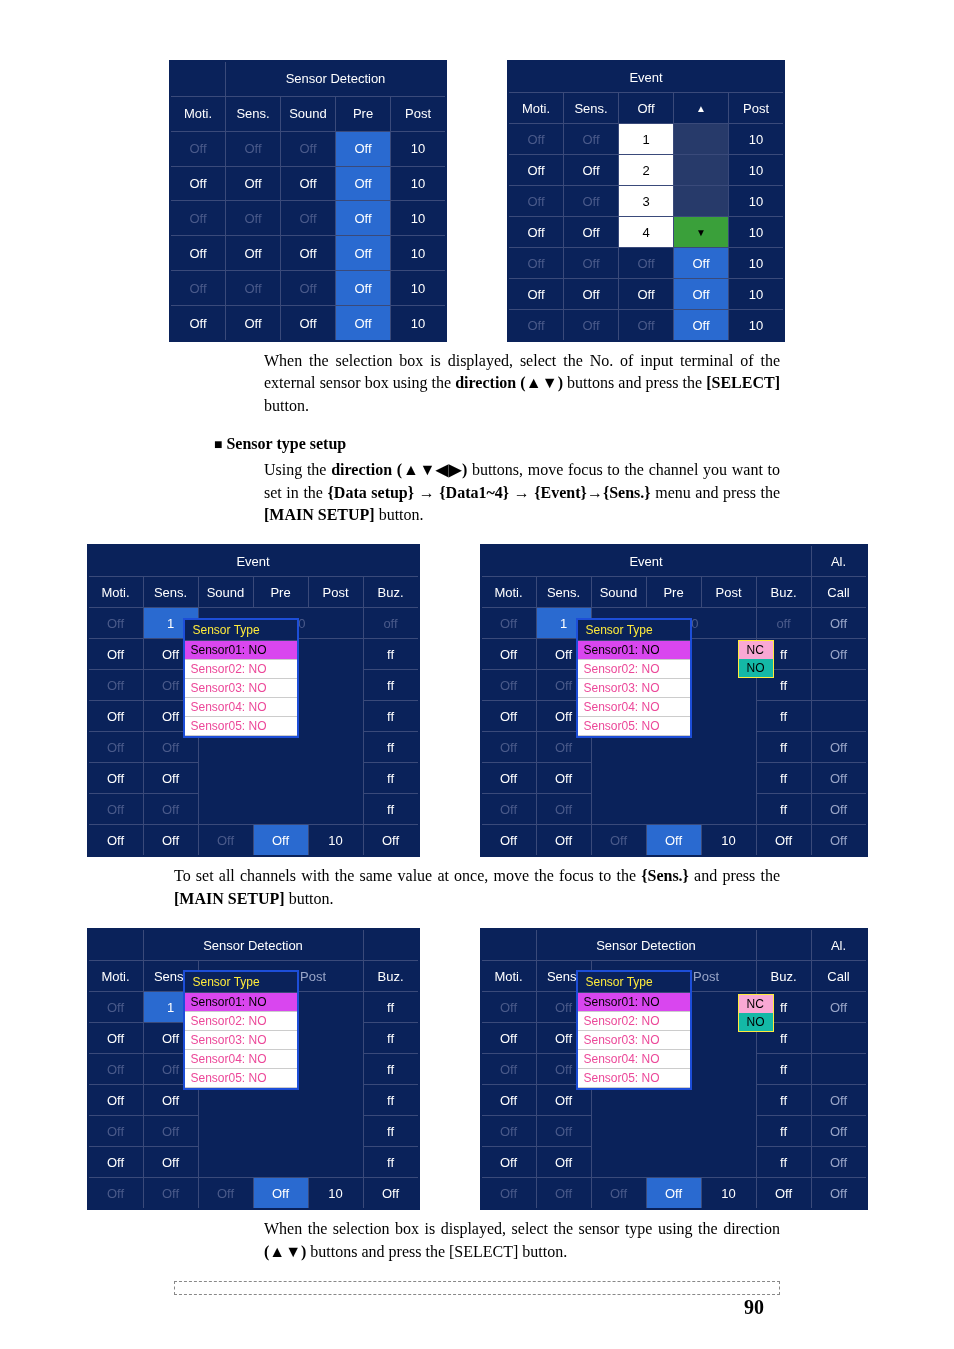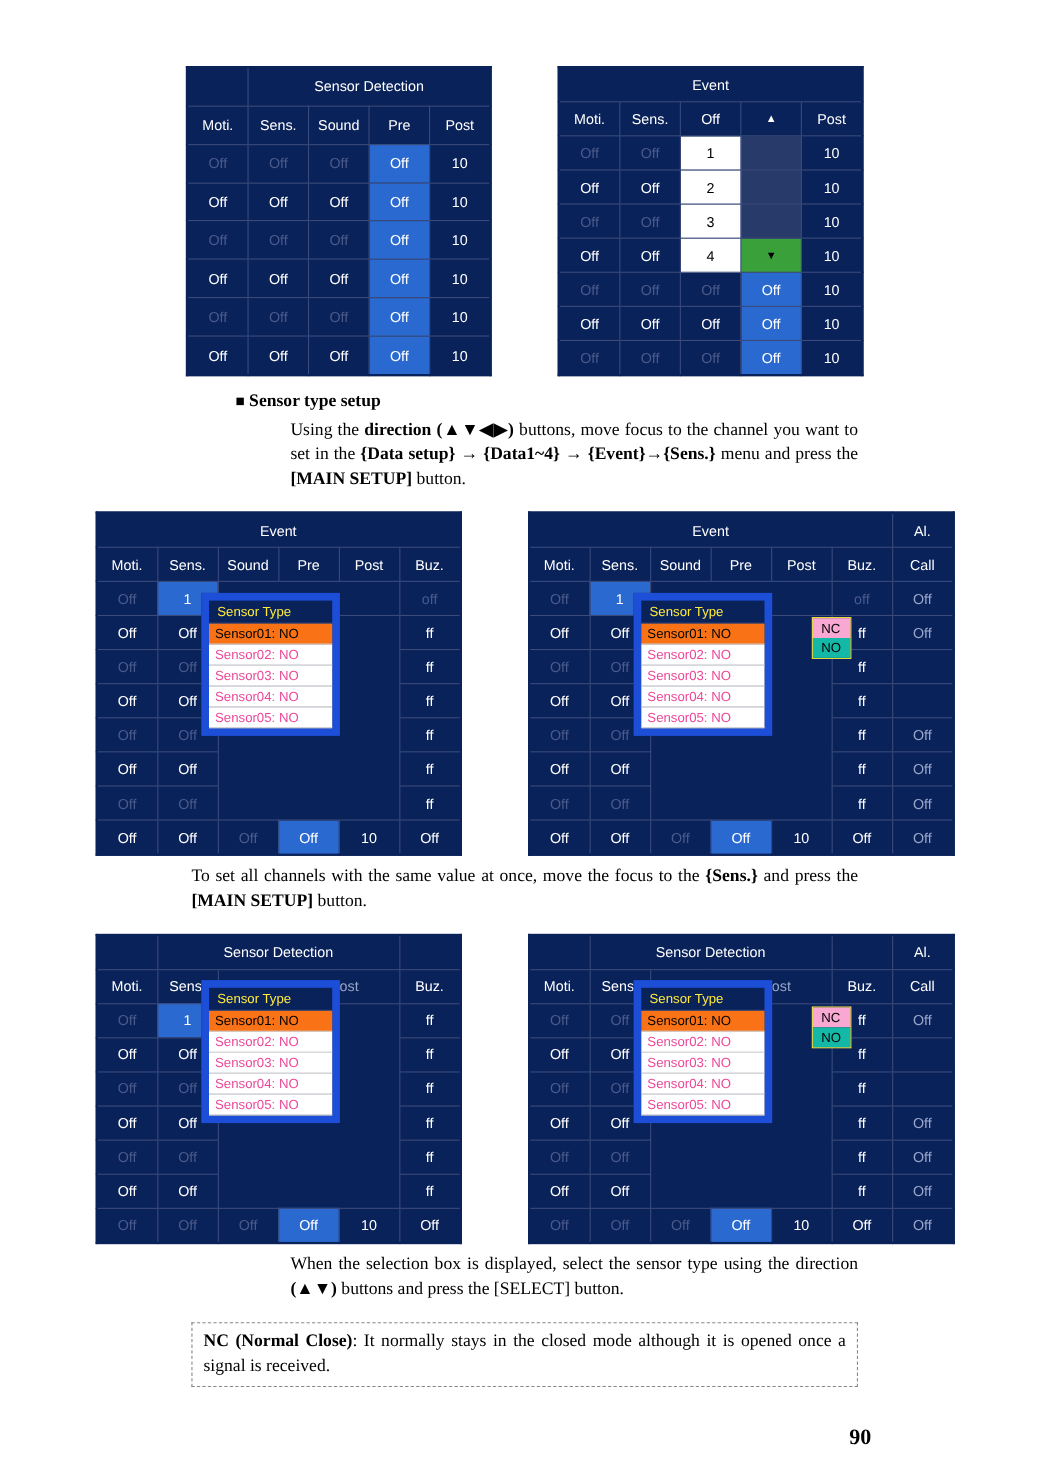--- a/index.html
+++ b/index.html
@@ -12,30 +12,30 @@
   .sel{background:#2a6ad0;color:#fff}
   .dim{color:#4a5a8a}
   .wh{background:#fff;color:#000}
   .arrow{background:#3aa03a;color:#000;font-size:10px;padding:0 2px}
   p.body{font-size:16px;line-height:1.4;margin:6px 0 18px 0;text-align:justify}
   p.indent{padding-left:90px}
   .bold{font-weight:bold}
   .section-head{font-weight:bold;font-size:16px;margin:14px 0 4px 40px}
   .sq{font-size:14px;margin-right:4px}
   .popup-wrap{position:relative}
-  .popup{position:absolute;background:#0a225a;border:7px solid #1d4ed8;color:#ffeb3b;font-family:Arial,sans-serif;font-size:12px;z-index:2}
+  .popup{position:absolute;background:#0a225a;border:2px solid #1d4ed8;color:#ffeb3b;font-family:Arial,sans-serif;font-size:12px;z-index:2}
   .popup .ttl{padding:3px 8px;color:#ffeb3b;border-bottom:1px solid #3a4a7a}
   .popup .itm{background:#fff;color:#ec4899;padding:2px 6px;border-bottom:1px solid #ccc;min-width:100px}
-  .popup .itm.hl{background:#f97316;color:#000}
+  .popup .itm.hl{background:#d946ef;color:#000}
   .side-pop{position:absolute;background:#0a225a;border:1px solid #ffeb3b;font-family:Arial,sans-serif;font-size:12px;color:#ffeb3b;z-index:3}
   .side-pop div{padding:2px 8px;background:#fff;color:#000}
   .side-pop div:first-child{background:#f9a8d4}
   .side-pop div.hl{background:#14b8a6}
   .note-box{border:1px dashed #888;padding:6px 10px;font-size:16px;line-height:1.4;text-align:justify}
-  .page-num{position:absolute;bottom:30px;right:68px;font-weight:bold;font-size:20px}
+  .page-num{position:absolute;bottom:30px;right:96px;font-weight:bold;font-size:20px}
   .scroll{background:#273a6a;width:10px}
   .al-cell{background:#0a225a;color:#9aa6c8;min-width:26px}
 </style>
 </head>
 <body>
 
 <div class="page">
 
   <div class="row">
 
@@ -155,20 +155,23 @@
             <td class="dim">Off</td>
             <td class="dim">Off</td>
             <td class="dim">Off</td>
             <td class="sel">Off</td>
             <td>10</td>
           </tr>
     </tbody>
       </table>
   </div>
 
+  <p class="body indent">
+    <span>When the selection box is displayed, select the No. of input terminal of the external sensor box using the </span><span class="bold">direction (▲▼)</span><span> buttons and press the </span><span class="bold">[SELECT]</span><span> button.</span>
+  </p>
 
   <div class="section-head"><span class="sq">■</span><span>Sensor type setup</span></div>
 
   <p class="body indent">
     <span>Using the </span><span class="bold">direction (▲▼◀▶)</span><span> buttons, move focus to the channel you want to set in the </span><span class="bold">{Data setup}</span><span> → </span><span class="bold">{Data1~4}</span><span> → </span><span class="bold">{Event}</span><span>→</span><span class="bold">{Sens.}</span><span> menu and press the </span><span class="bold">[MAIN SETUP]</span><span> button.</span>
   </p>
 
   <div class="row">
 
     <div class="popup-wrap">
@@ -476,17 +479,16 @@
         <div class="hl">NO</div>
       </div>
     </div>
   </div>
 
   <p class="body indent">
     <span>When the selection box is displayed, select the sensor type using the direction </span><span class="bold">(▲▼)</span><span> buttons and press the [SELECT] button.</span>
   </p>
 
   <div class="note-box">
-    <div><span class="bold">NC (Normal Close)</span><span>: It normally stays in the closed mode although it is opened once a signal is received.</span></div>
   </div>
 
   <div class="page-num">90</div>
 </div>
 
 </body></html>

